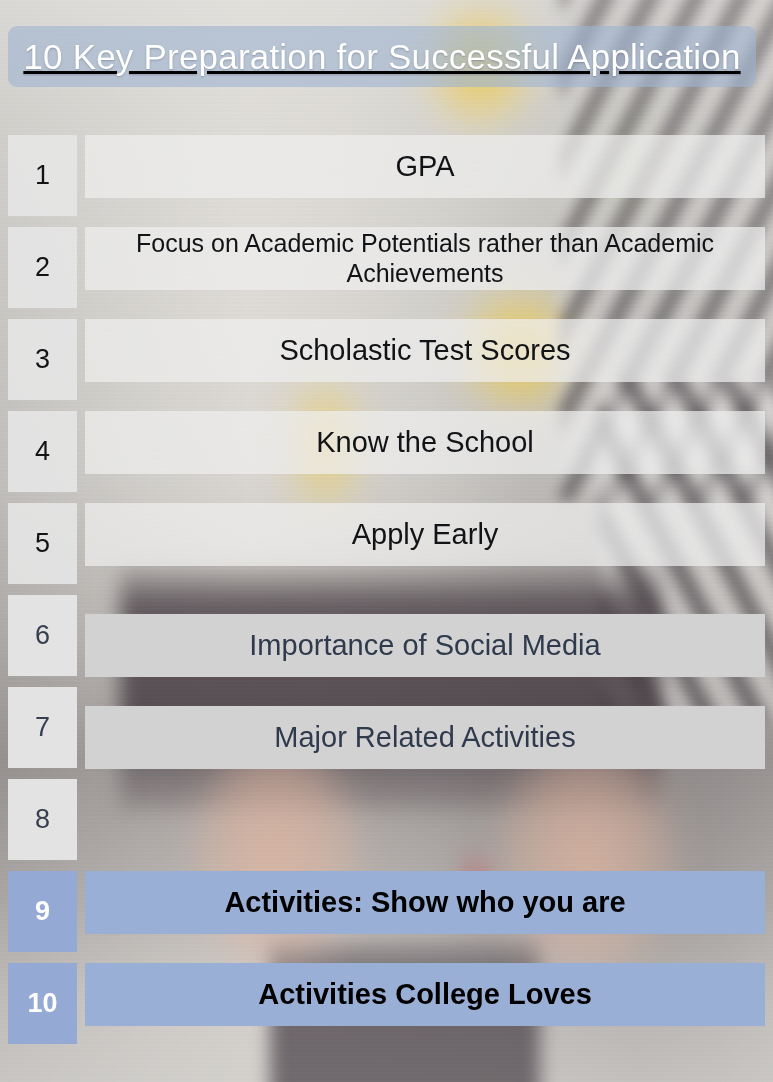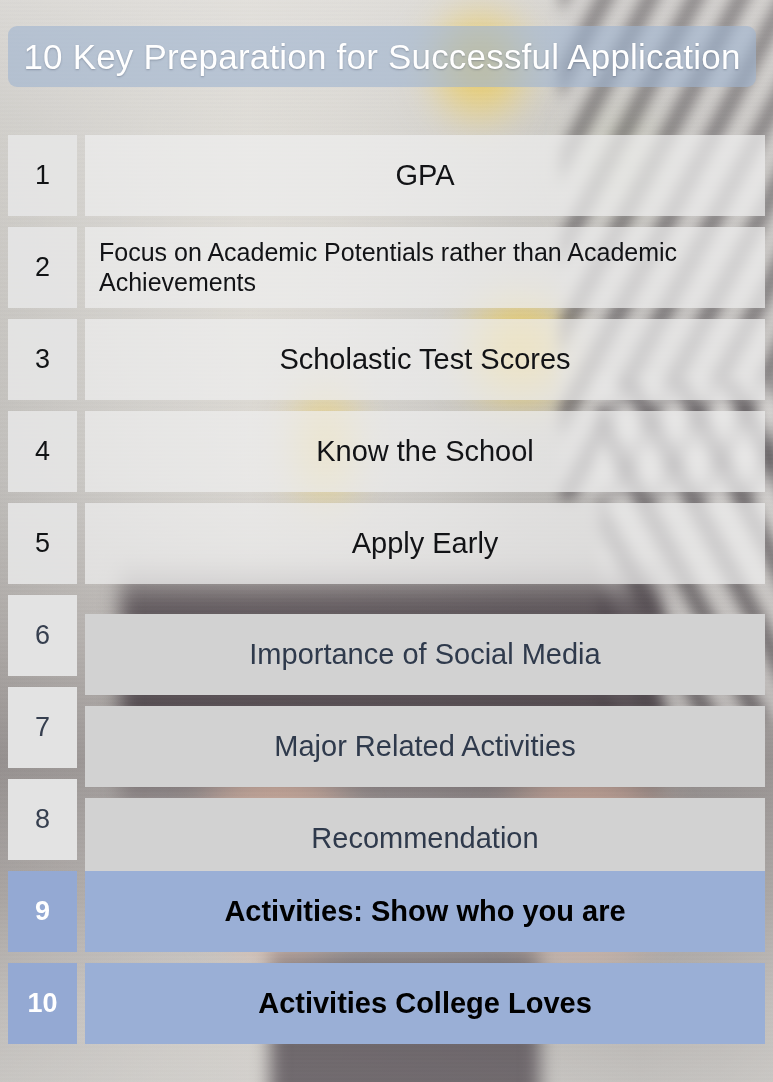--- a/index.html
+++ b/index.html
@@ -130,21 +130,21 @@
       rgba(205,203,200,0.28) 0%, rgba(198,196,193,0.18) 40%,
       rgba(186,182,180,0.22) 70%, rgba(203,201,198,0.40) 100%);
   }
 
   
   .title-bar{
     position:absolute;left:8px;top:26px;width:748px;height:61px;
     background:rgba(160,180,208,0.62);
     border-radius:9px;
     display:flex;align-items:center;justify-content:center;
-    box-sizing:border-box;padding:0 26px;
+    box-sizing:border-box;padding:0 26px;text-decoration:underline;
   }
   .title-text{
     color:#ffffff;
     font-size:35px;
     letter-spacing:.2px;
     white-space:nowrap;
     text-shadow:0 1px 2px rgba(60,70,90,0.35);
   }
 
   
@@ -155,22 +155,23 @@
     margin-bottom:11px;
   }
   .num{
     position:absolute;left:8px;top:0;width:69px;height:81px;
     display:flex;align-items:center;justify-content:center;
     background:rgba(231,231,231,0.93);
     font-size:27px;
     color:#111315;
   }
   .label{
-    position:absolute;left:85px;top:0;width:680px;height:81px;
+    position:absolute;left:85px;top:0;width:680px;height:63px;
     display:flex;align-items:center;justify-content:center;
+    text-align:center;
     background:rgba(235,235,235,0.80);
     color:#121316;
     font-size:29px;
     box-sizing:border-box;padding:0 14px;
     line-height:1.18;
   }
 
   
   .row.film .label{background:rgba(238,238,238,0.72);}
   .row.film .num{background:rgba(230,230,230,0.90);}
@@ -236,21 +237,20 @@
       <div class="row solid">
         <div class="num">6</div>
         <div class="label">Importance of Social Media</div>
       </div>
       <div class="row solid">
         <div class="num">7</div>
         <div class="label">Major Related Activities</div>
       </div>
       <div class="row solid">
         <div class="num">8</div>
-        <div class="label">Recommendation</div>
       </div>
       <div class="row hl">
         <div class="num">9</div>
         <div class="label">Activities: Show who you are</div>
       </div>
       <div class="row hl">
         <div class="num">10</div>
         <div class="label">Activities College Loves</div>
       </div>
     </div>

